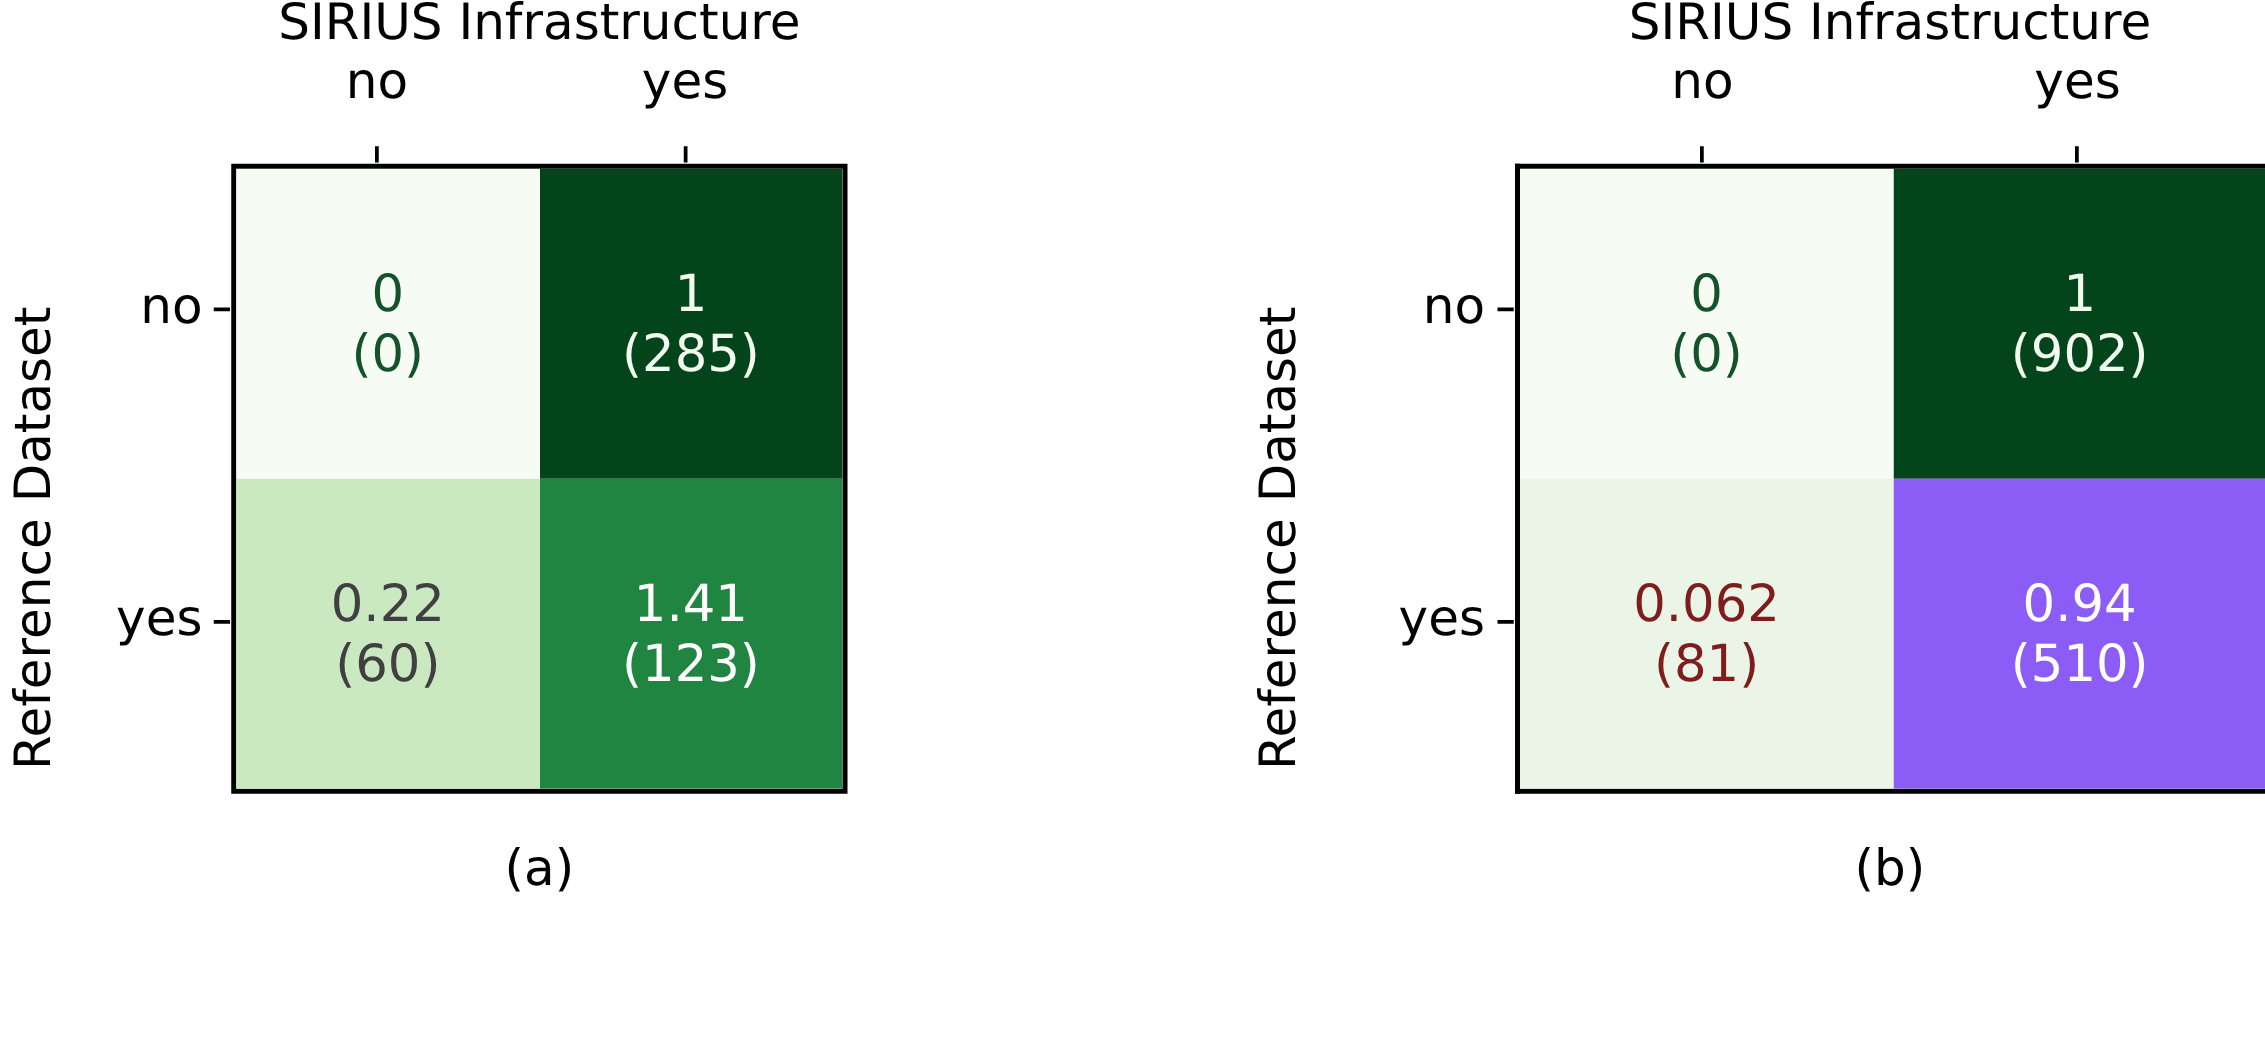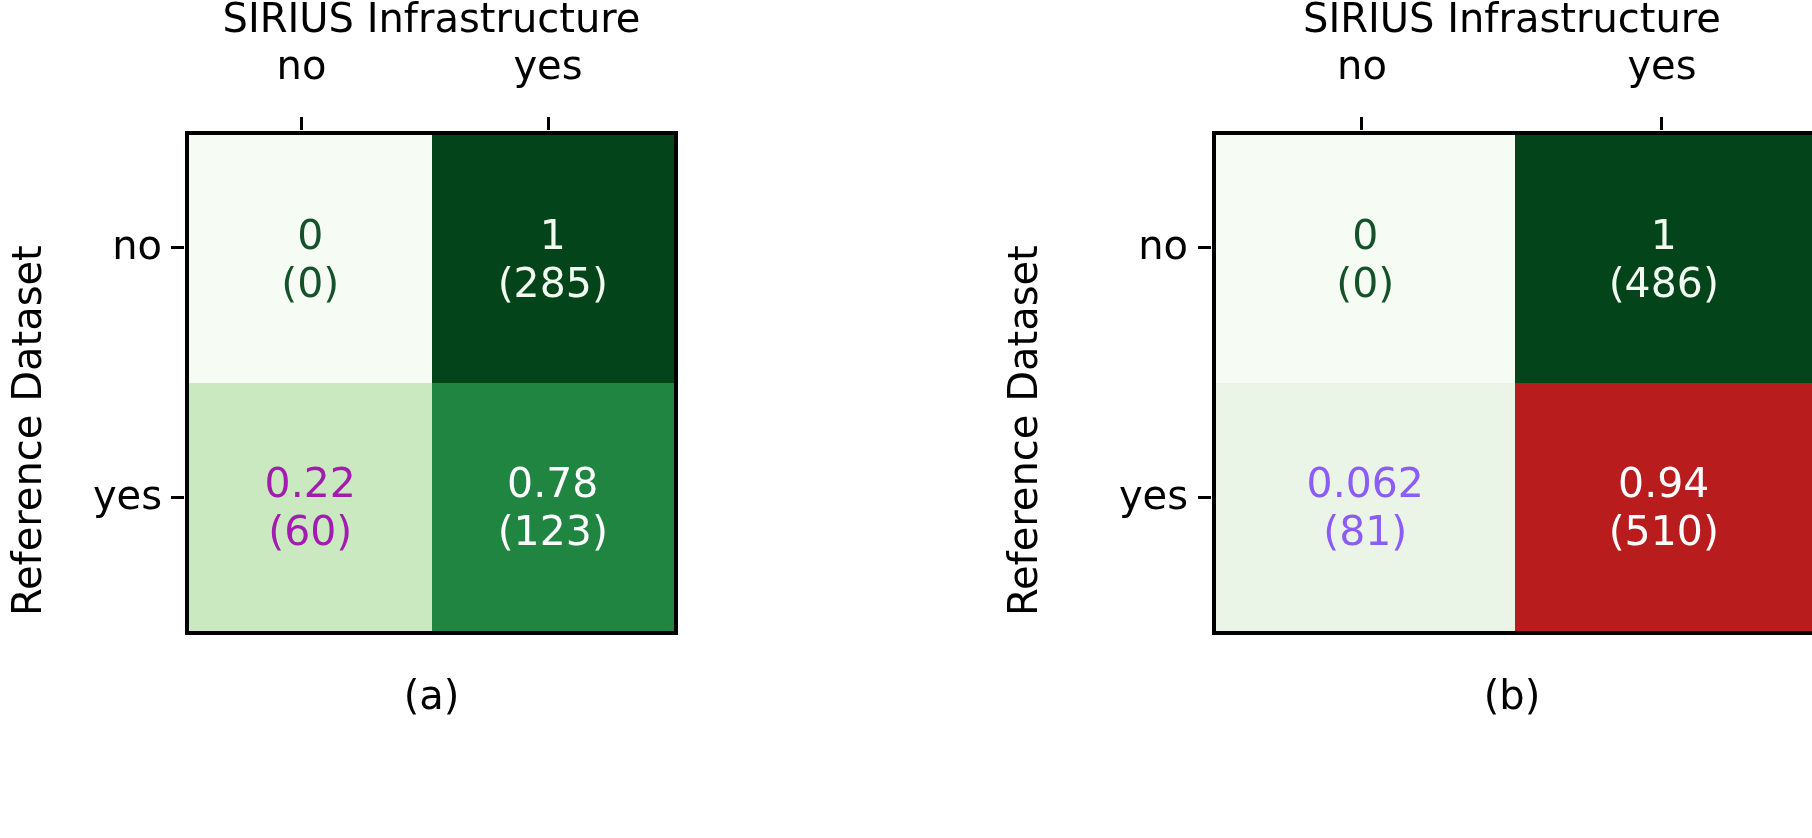--- a/index.html
+++ b/index.html
@@ -166,26 +166,26 @@
 
     <div class="heatmap">
       <div class="cell" style="background-color: rgb(246, 251, 244); color: rgb(20, 83, 42);">
         <span class="val">0</span>
         <span class="count">(0)</span>
       </div>
       <div class="cell" style="background-color: rgb(3, 68, 26); color: rgb(242, 251, 240);">
         <span class="val">1</span>
         <span class="count">(285)</span>
       </div>
-      <div class="cell" style="background-color: rgb(203, 233, 193); color: #a21caf;">
+      <div class="cell" style="background-color: rgb(203, 233, 193); color: #404040;">
         <span class="val">0.22</span>
         <span class="count">(60)</span>
       </div>
       <div class="cell" style="background-color: rgb(31, 133, 64); color: rgb(255, 255, 255);">
-        <span class="val">0.78</span>
+        <span class="val">1.41</span>
         <span class="count">(123)</span>
       </div>
     </div>
 
     <div class="subcaption">(a)</div>
   </div>
 
   <div class="panel panel-b">
 
     <div class="col-title">SIRIUS Infrastructure</div>
@@ -204,27 +204,27 @@
     <div class="y-tickmark r0"></div>
     <div class="y-tickmark r1"></div>
 
     <div class="heatmap">
       <div class="cell" style="background-color: rgb(246, 251, 244); color: rgb(20, 83, 42);">
         <span class="val">0</span>
         <span class="count">(0)</span>
       </div>
       <div class="cell" style="background-color: rgb(3, 68, 26); color: rgb(242, 251, 240);">
         <span class="val">1</span>
-        <span class="count">(486)</span>
-      </div>
-      <div class="cell" style="background-color: rgb(234, 245, 232); color: #8b5cf6;">
+        <span class="count">(902)</span>
+      </div>
+      <div class="cell" style="background-color: rgb(234, 245, 232); color: #7f1d1d;">
         <span class="val">0.062</span>
         <span class="count">(81)</span>
       </div>
-      <div class="cell" style="background-color: #b91c1c; color: rgb(255, 255, 255);">
+      <div class="cell" style="background-color: #8b5cf6; color: rgb(255, 255, 255);">
         <span class="val">0.94</span>
         <span class="count">(510)</span>
       </div>
     </div>
 
     <div class="subcaption">(b)</div>
   </div>
 
 </div>
 

